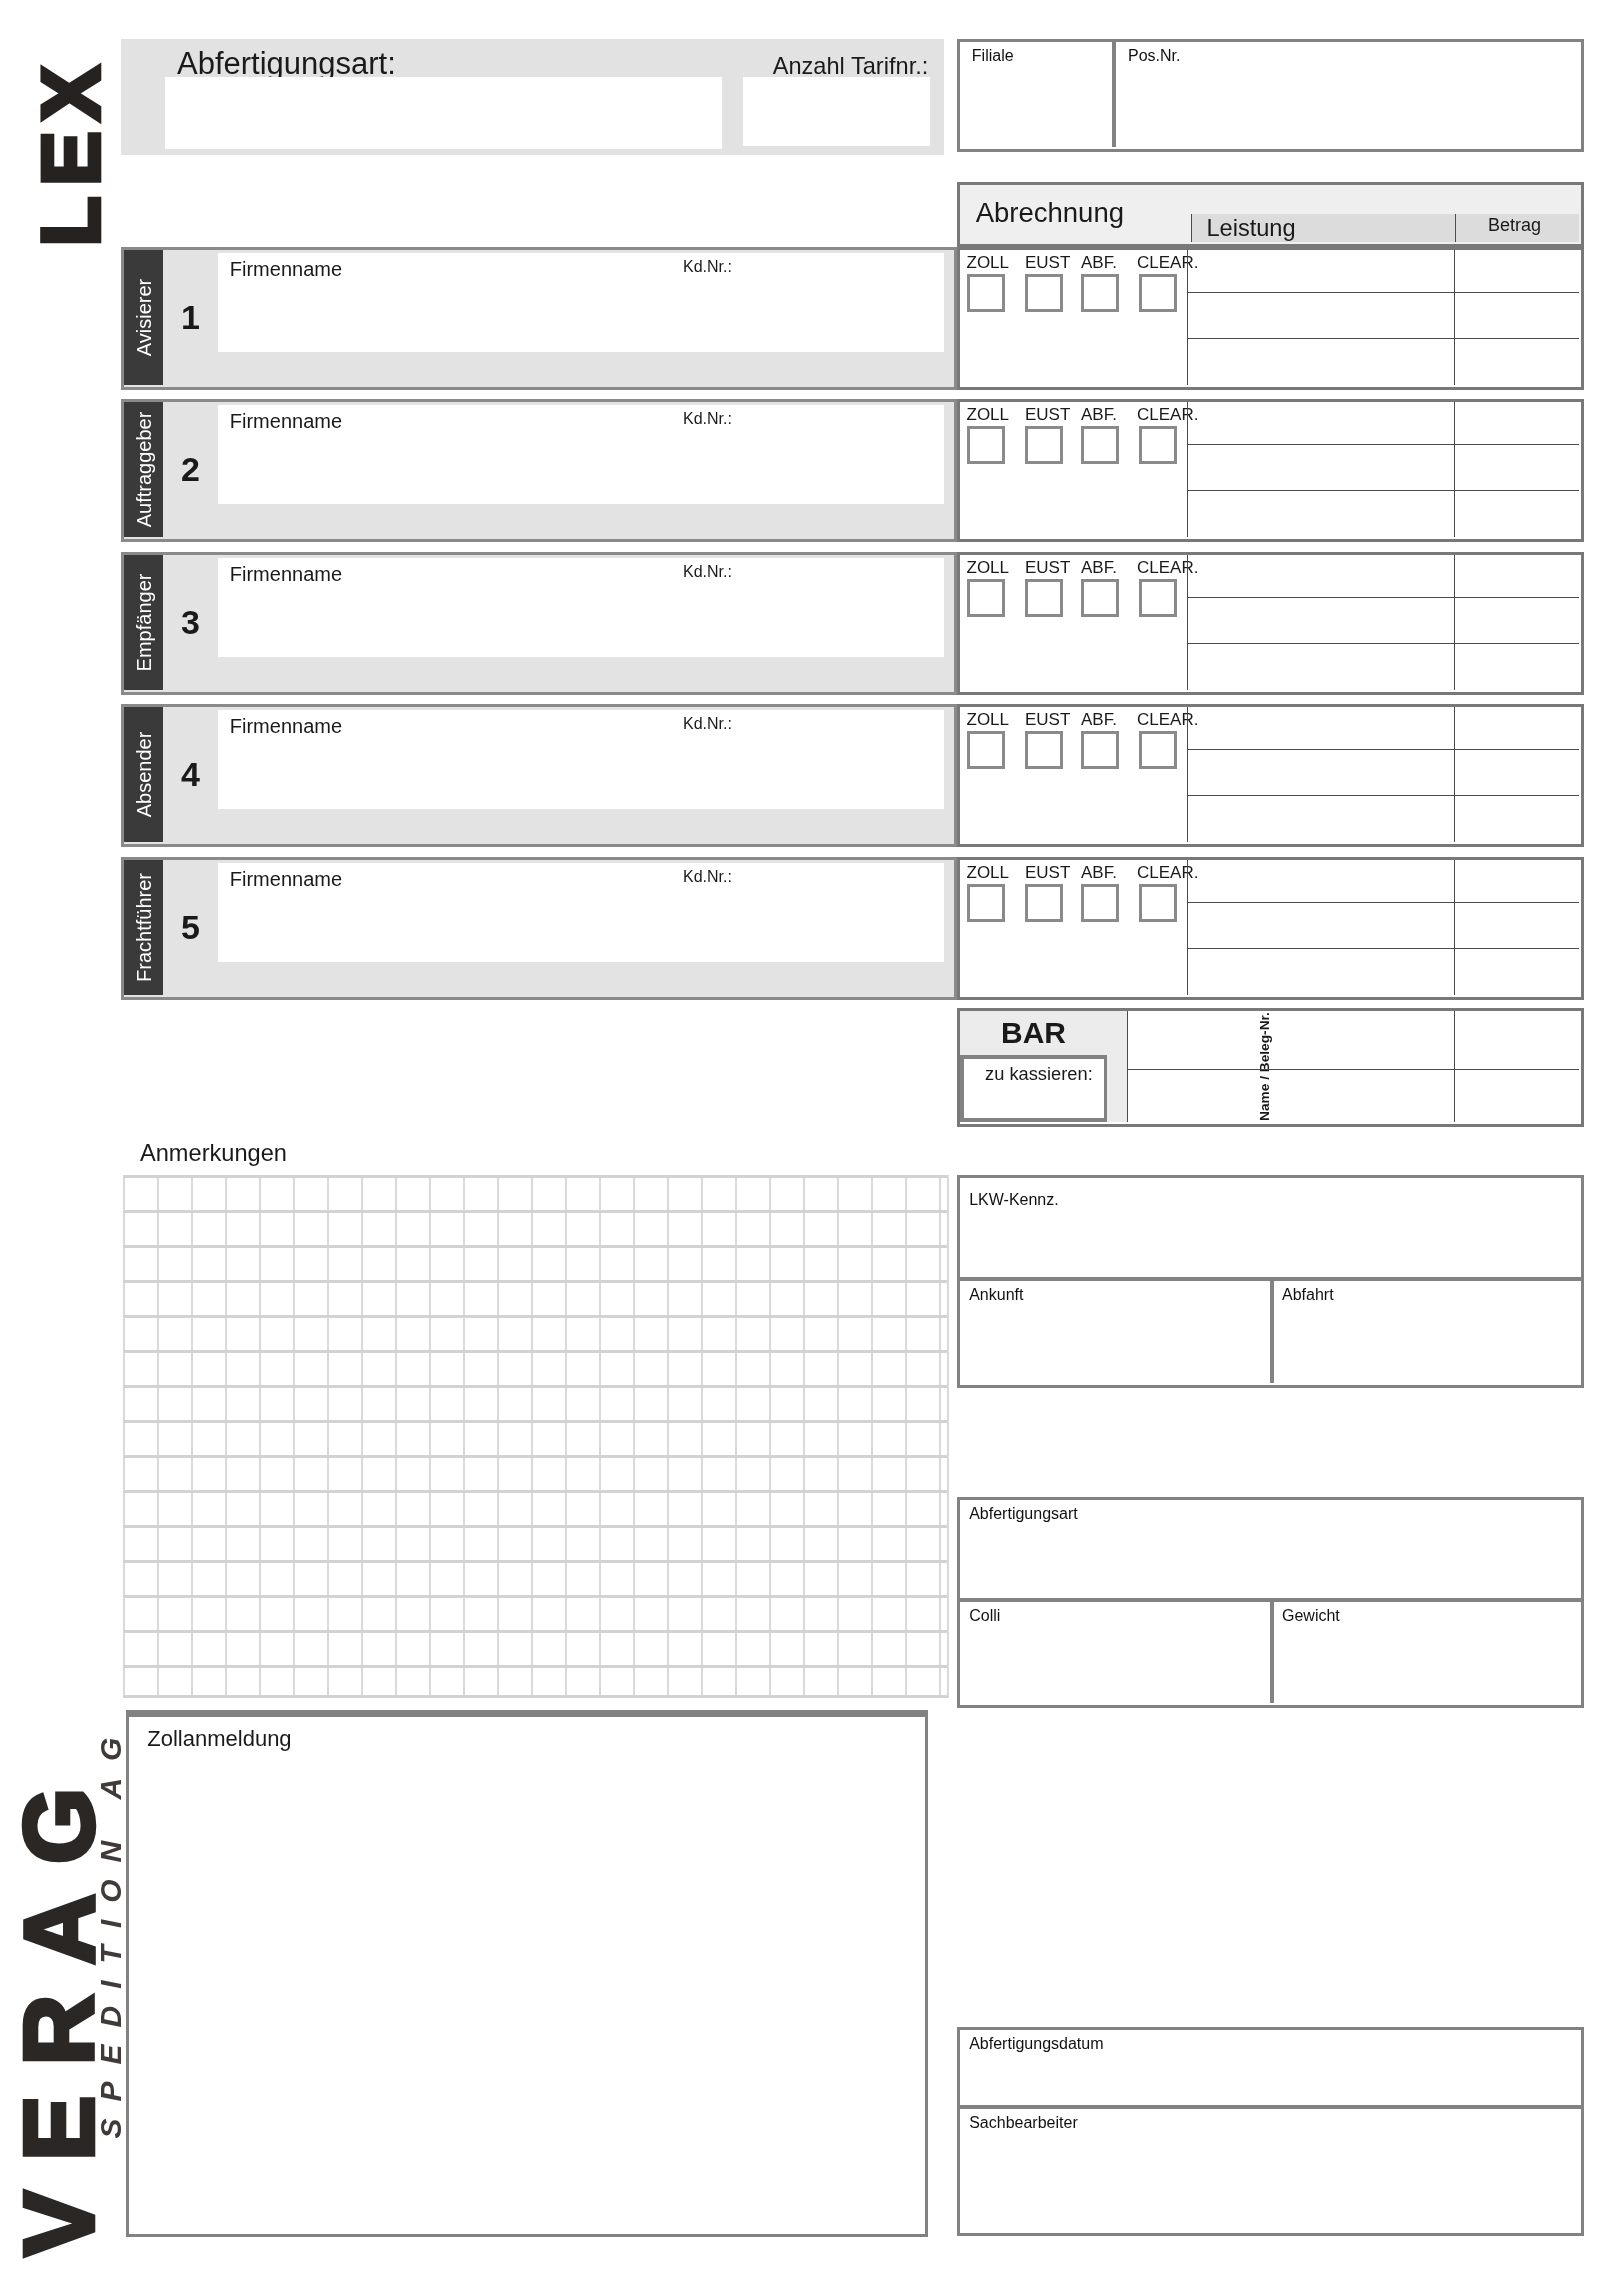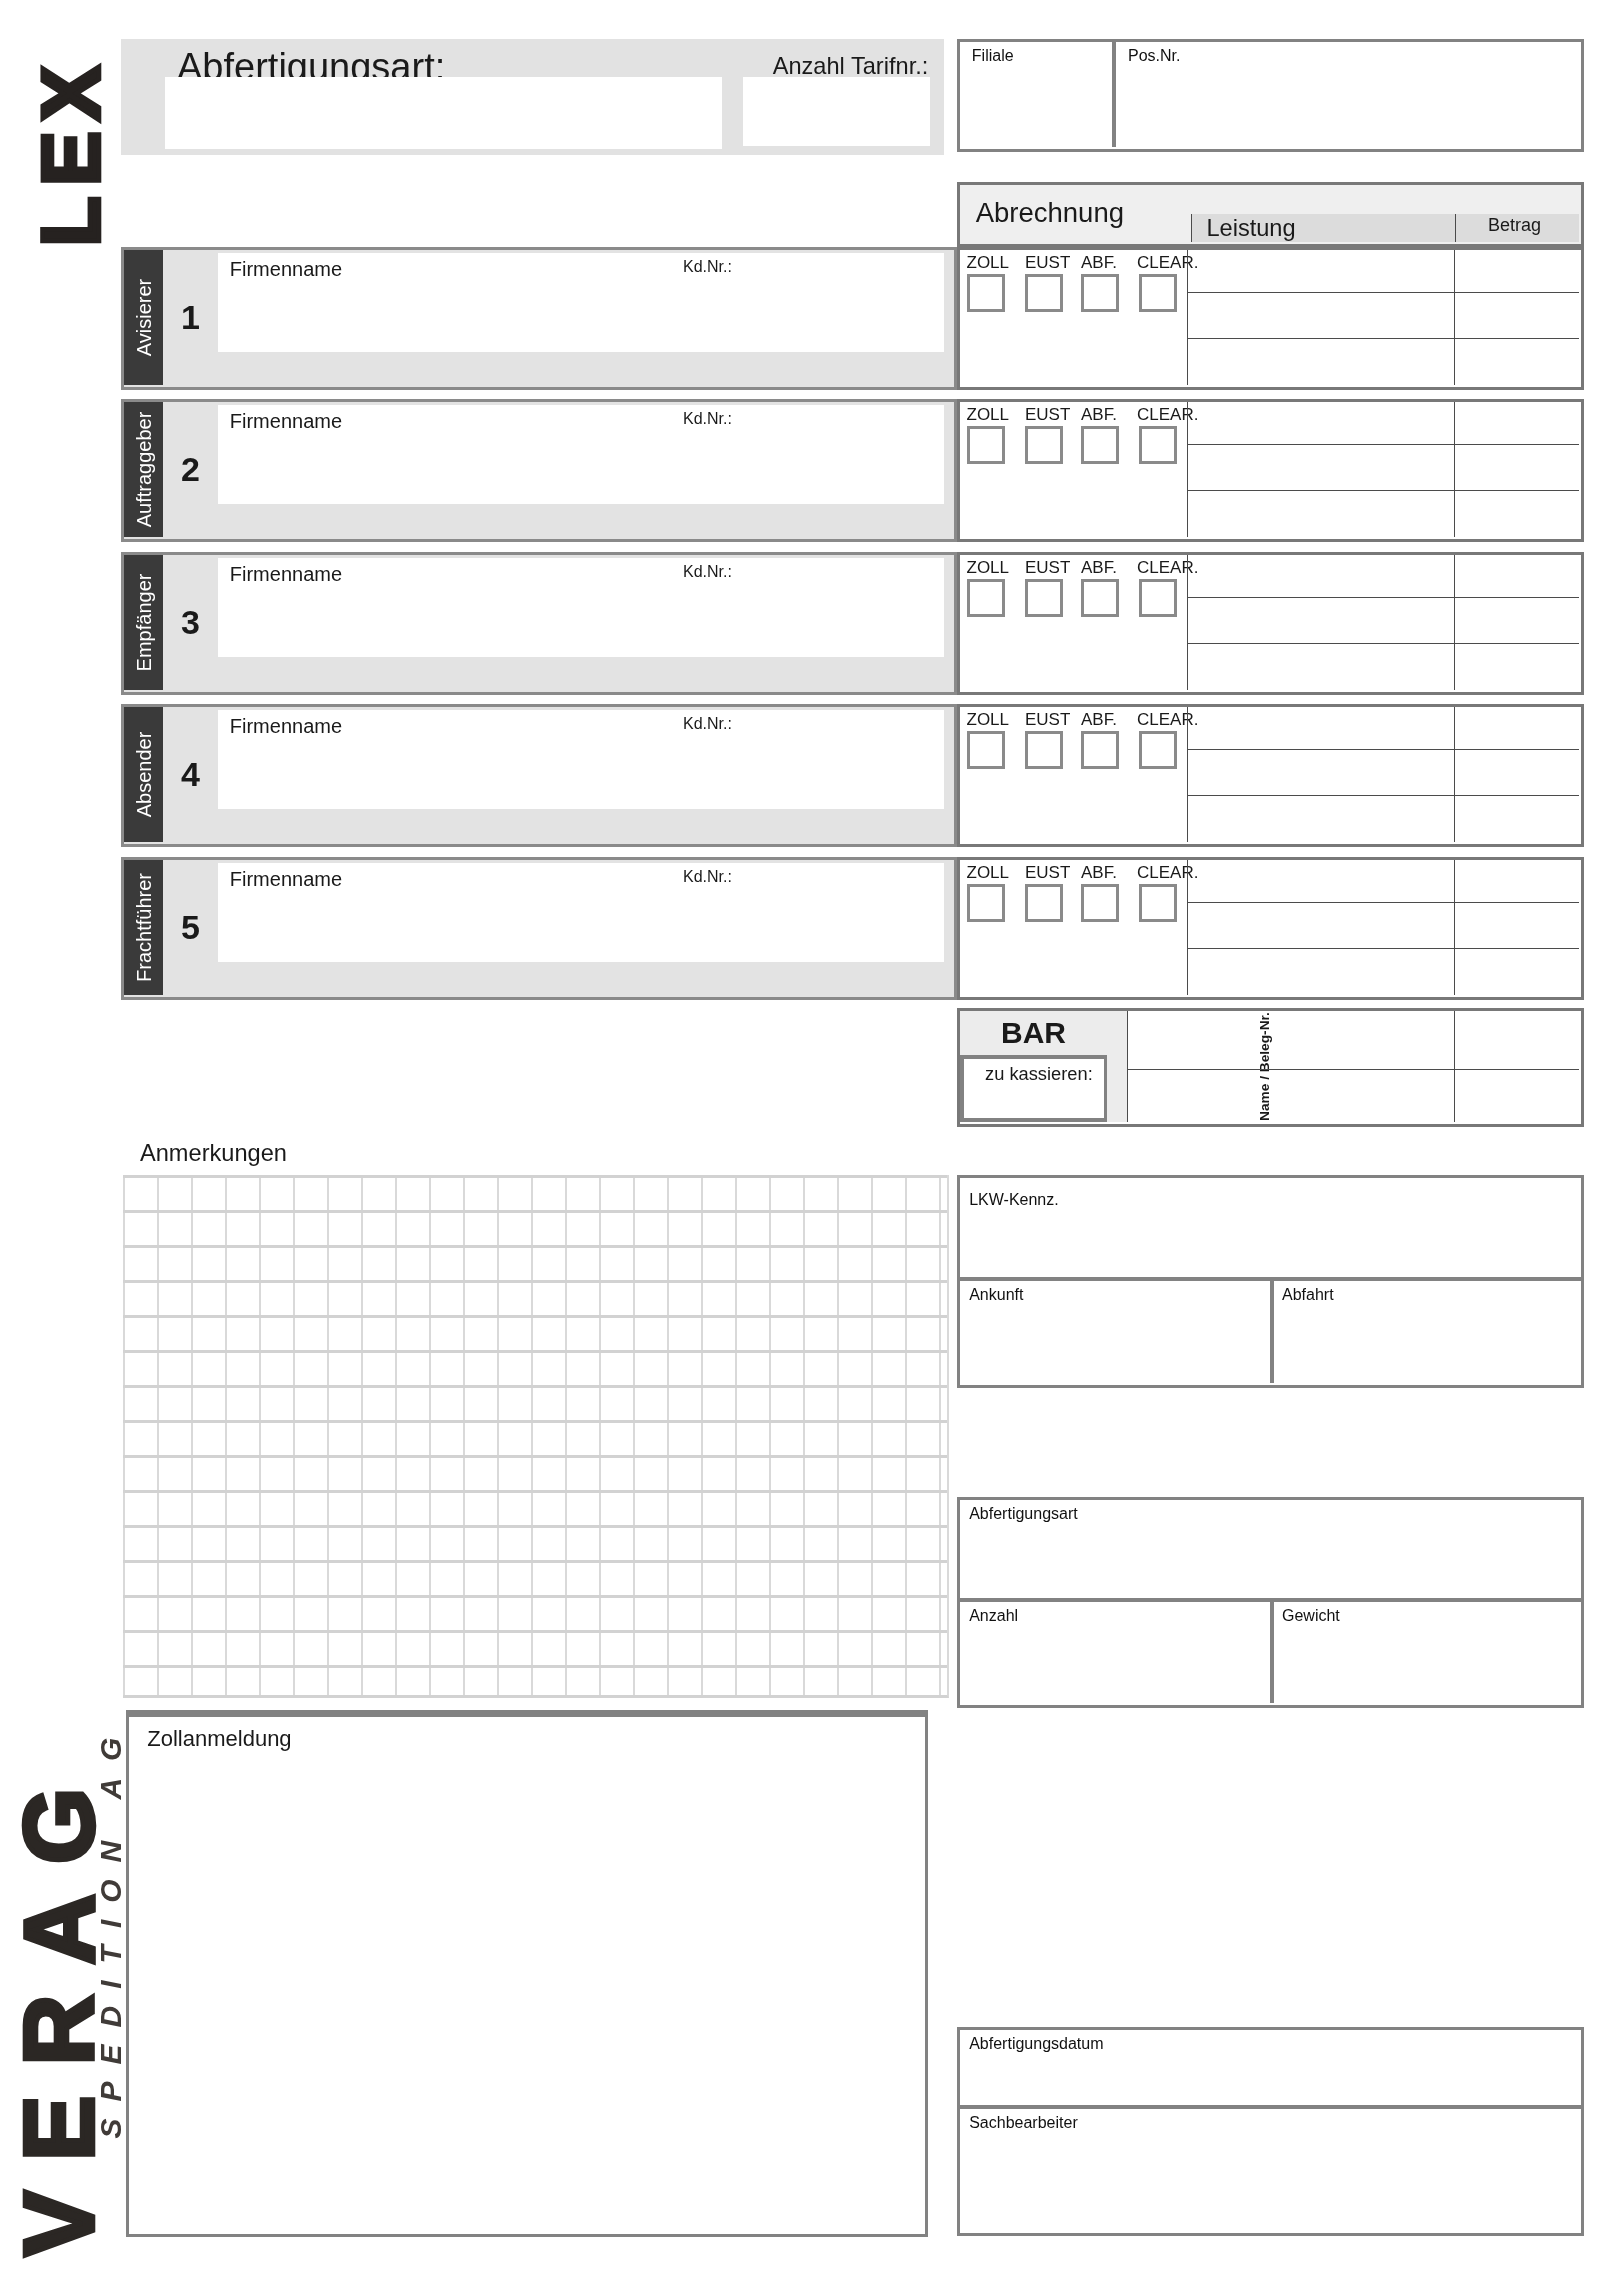--- a/index.html
+++ b/index.html
@@ -12,21 +12,21 @@
             font-size:82px;font-weight:bold;letter-spacing:10.5px;color:#262220;
             -webkit-text-stroke:4.6px #262220;text-align:center;}
   .verag-logo{left:19.6px;top:2276px;width:538px;height:79px;line-height:79px;
             font-size:98px;font-weight:bold;letter-spacing:30px;color:#2b2724;
             -webkit-text-stroke:4.6px #2b2724;text-align:center;}
   .verag-sub{left:96px;top:2174px;width:489px;height:30px;line-height:30px;
             font-size:30px;font-weight:bold;font-style:italic;letter-spacing:17px;
             color:#403b38;text-align:center;}
   
   .banner{left:121px;top:39px;width:823px;height:116px;background:#e2e2e2;}
-  .banner-title{position:absolute;left:56px;top:6.5px;font-size:38px;}
+  .banner-title{position:absolute;left:56px;top:6.5px;font-size:31px;}
   .banner-title2{position:absolute;right:15.7px;top:14.4px;font-size:23.6px;}
   .inp{position:absolute;background:#ffffff;}
   
   .gbox{position:absolute;border:3.9px solid #828282;background:#fff;box-sizing:border-box;}
   .boxlabel{position:absolute;font-size:16px;color:#111;}
   .hdivider{position:absolute;left:0;height:3.9px;background:#828282;width:100%;}
   .vdivider{position:absolute;top:0;width:3.9px;background:#828282;}
   
   .abr-header{left:957px;top:182px;width:627px;height:65px;background:#efefef;
               border:3.9px solid #787878;box-sizing:border-box;}
@@ -277,21 +277,21 @@
     <div class="boxlabel" style="left:322px;top:108px;">Abfahrt</div>
     <div class="abs" style="left:0;top:131px;width:310px;height:74px;"></div>
     <div class="abs" style="left:314px;top:131px;width:305px;height:74px;"></div>
   </div>
 
   <div class="gbox" style="left:957px;top:1497px;width:627px;height:211px;">
     <div class="boxlabel" style="left:9.2px;top:5.2px;">Abfertigungsart</div>
     <div class="abs" style="left:0;top:29px;width:619px;height:69px;"></div>
     <div class="hdivider" style="top:98px;"></div>
     <div class="vdivider" style="left:310px;top:102px;height:101px;"></div>
-    <div class="boxlabel" style="left:9.2px;top:107px;">Anzahl</div>
+    <div class="boxlabel" style="left:9.2px;top:107px;">Colli</div>
     <div class="boxlabel" style="left:322px;top:107px;">Gewicht</div>
     <div class="abs" style="left:0;top:131px;width:310px;height:72px;"></div>
     <div class="abs" style="left:314px;top:131px;width:305px;height:72px;"></div>
   </div>
 
   <div class="abs zoll-box">
     <span>Zollanmeldung</span>
   </div>
 
   <div class="gbox" style="left:957px;top:2027px;width:627px;height:209px;">

